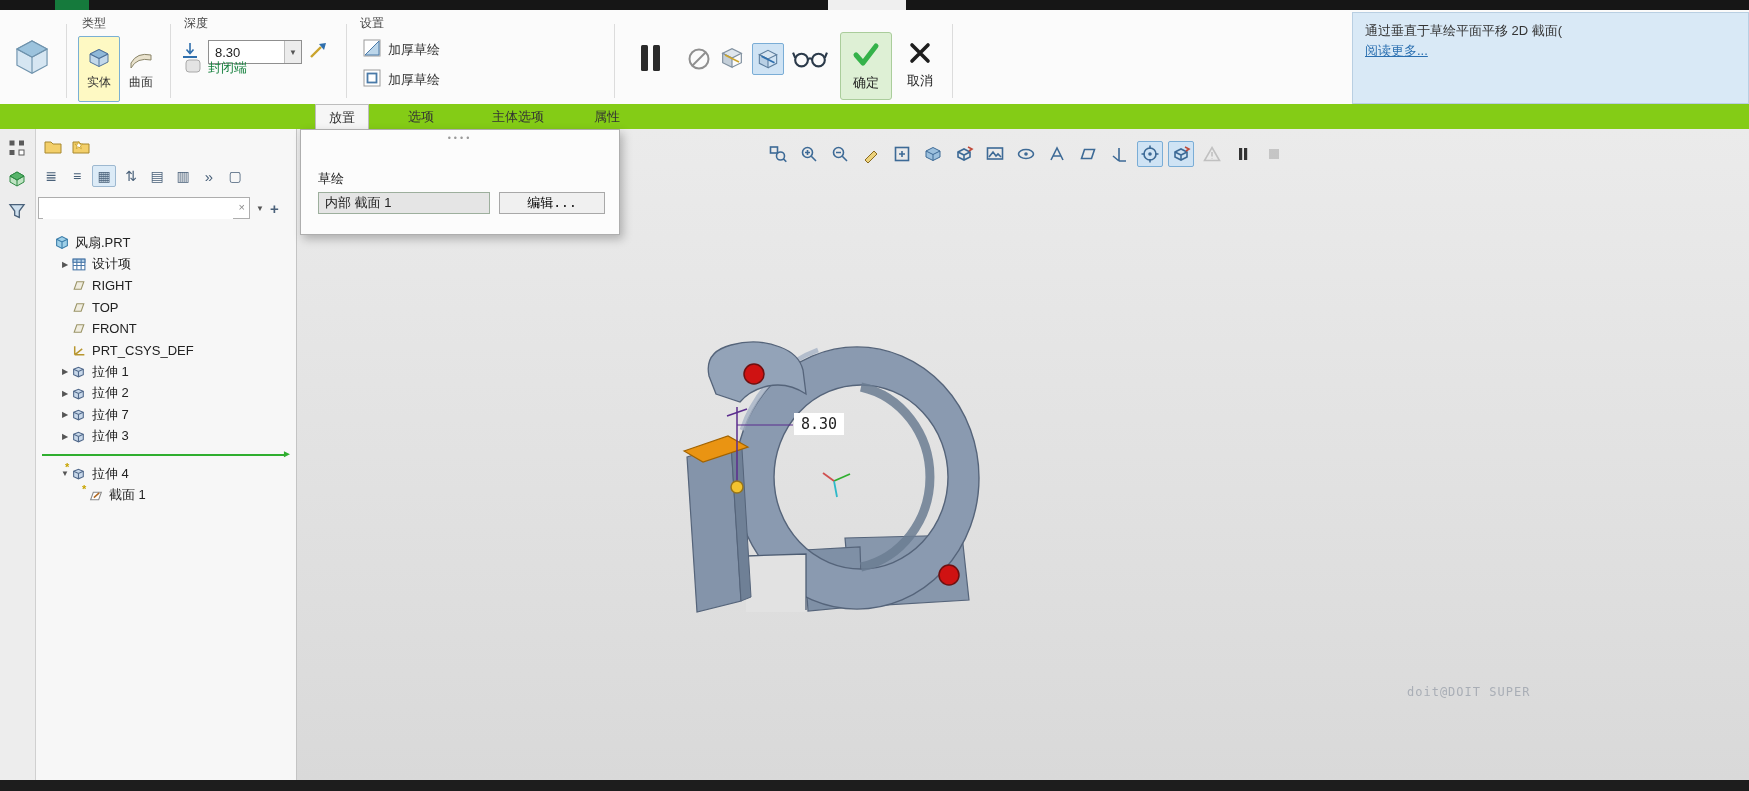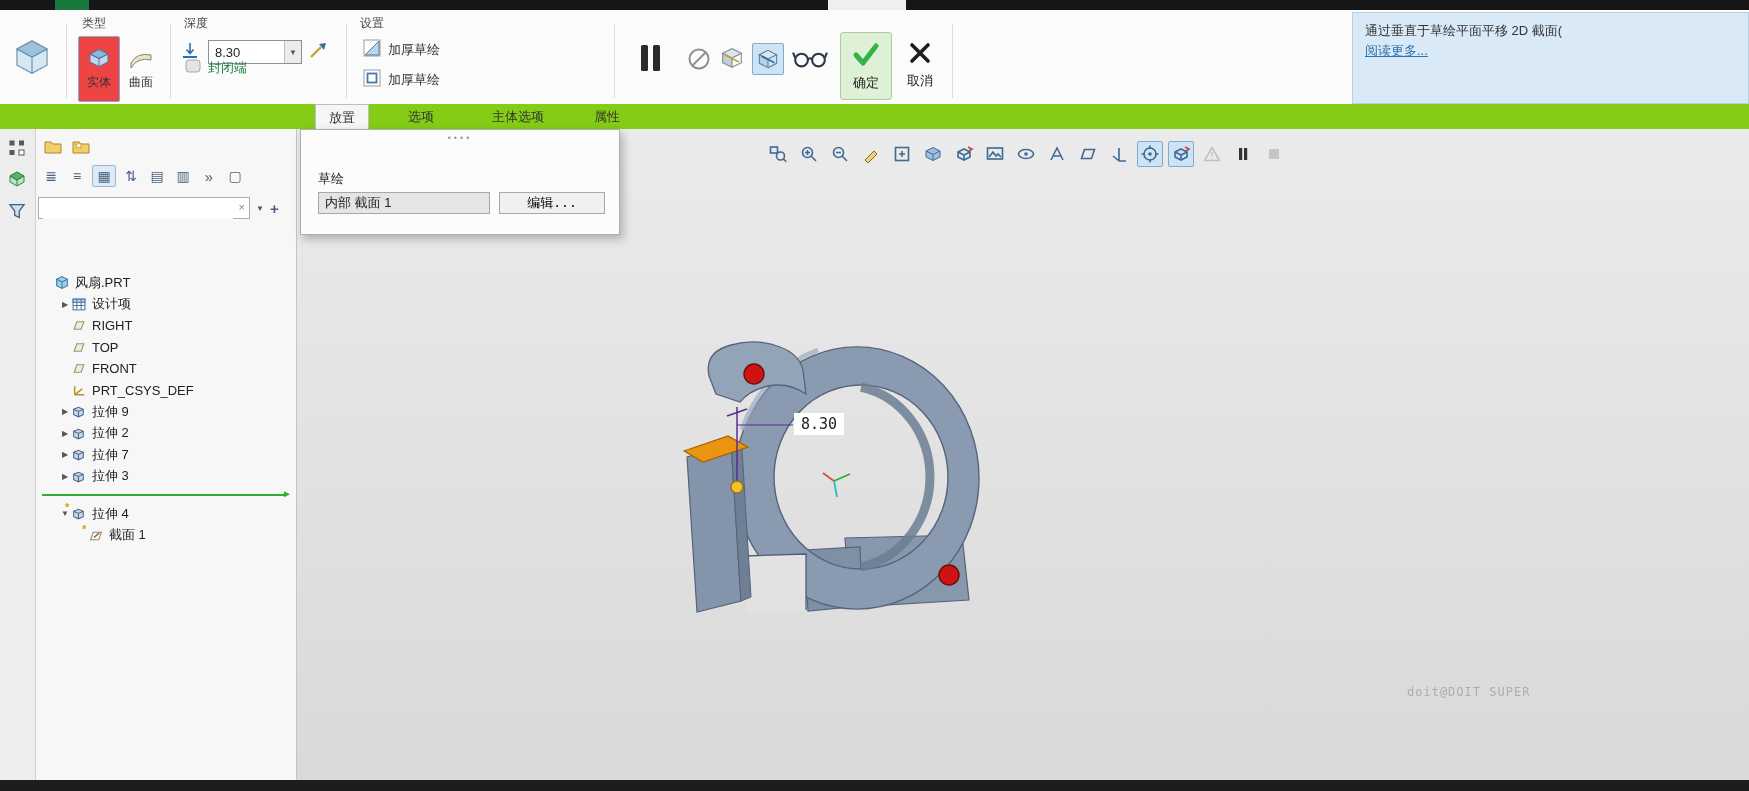--- a/index.html
+++ b/index.html
@@ -3,21 +3,21 @@
 <meta charset="utf-8">
 <style>
   html,body{margin:0;padding:0}
   body{width:1749px;height:791px;position:relative;overflow:hidden;
        font-family:"Liberation Sans",sans-serif;background:#e8e8e8;color:#222}
   .abs{position:absolute}
   .vline{position:absolute;top:14px;bottom:6px;width:1px;background:#dcdcdc}
   .grouplabel{position:absolute;font-size:12px;color:#444}
   .ribbtn{position:absolute;display:flex;flex-direction:column;align-items:center;justify-content:center;
           gap:2px;font-size:12px;color:#333;border:1px solid transparent;border-radius:2px;cursor:default}
-  .ribbtn.sel{background:#ef4444;border-color:#7ab0d4}
+  .ribbtn.sel{background:#fef9c3;border-color:#7ab0d4}
   .chkrow{position:absolute;display:flex;align-items:center;gap:6px;font-size:13px;color:#333}
   .combo{position:absolute;display:flex;align-items:center;background:#fff;border:1px solid #8f8f8f;height:22px;font-size:13px}
   .combo .val{flex:1;padding:0 6px}
   .combo .arrow{width:16px;height:100%;display:flex;align-items:center;justify-content:center;
                 background:#ececec;border-left:1px solid #bdbdbd;font-size:8px;color:#555}
   .okbtn{position:absolute;display:flex;flex-direction:column;align-items:center;justify-content:center;gap:3px;
          font-size:13px;border-radius:3px}
   .okbtn.green{background:#def0d5;border:1px solid #aacd9b}
   .tabstrip{position:absolute;left:0;top:104px;width:1749px;height:25px;background:#84cc16;border-bottom:1px solid #c2c2c2}
   .dtab{height:25px;display:flex;align-items:center;justify-content:center;font-size:13px;color:#333}
@@ -273,21 +273,21 @@
   <div class="abs" style="left:2px;top:68px;display:flex;align-items:center;gap:3px">
     <span style="position:relative;display:inline-block;width:212px;height:22px;background:#fff;border:1px solid #aeaeae;box-sizing:border-box">
       <input style="border: none; outline: none; width: 186px; height: 18px; margin: 1px 0px 0px 4px; font-size: 12px; font-family: inherit;" value="">
       <span style="position:absolute;right:4px;top:3px;color:#8a8a8a;font-size:11px">×</span>
     </span>
     <span style="font-size:8px;color:#555;padding:0 3px">▼</span>
     <span style="font-size:15px;color:#4a617a;font-weight:bold">+</span>
   </div>
 
   <div class="abs" style="left:4px;top:103px;right:4px">
-      <div class="treerow" style="height: 21.5px; padding-left: 2px; margin-top: 40px;">
+      <div class="treerow" style="height: 21.5px; padding-left: 2px;">
     <span class="exp"></span>
     <span class="ticon">
           <svg width="16" height="15" viewBox="0 0 14 14">
             <path d="M2,4 7,1.5 12,4 12,10 7,12.5 2,10Z" fill="#9fd0e8" stroke="#3a7ca8"></path>
             <path d="M2,4 7,6.5 12,4 M7,6.5 7,12.5" fill="none" stroke="#3a7ca8"></path>
           </svg>
         </span>
     <span class="tlabel">风扇.PRT</span>
   </div>
       <div class="treerow" style="height: 21.5px; padding-left: 19px;">
@@ -338,21 +338,21 @@
     <span class="tlabel">PRT_CSYS_DEF</span>
   </div>
       <div class="treerow" style="height: 21.5px; padding-left: 19px;">
     <span class="exp">▶</span>
     <span class="ticon">
           <svg width="16" height="15" viewBox="0 0 14 14">
             <path d="M2,5 6.5,3 11,5 11,10 6.5,12 2,10Z" fill="#c8d8ea" stroke="#50688a"></path>
             <path d="M2,5 6.5,7 11,5 M6.5,7 6.5,12" fill="none" stroke="#50688a"></path>
           </svg>
         </span>
-    <span class="tlabel">拉伸 9</span>
+    <span class="tlabel">拉伸 1</span>
   </div>
       <div class="treerow" style="height: 21.5px; padding-left: 19px;">
     <span class="exp">▶</span>
     <span class="ticon">
           <svg width="16" height="15" viewBox="0 0 14 14">
             <path d="M2,5 6.5,3 11,5 11,10 6.5,12 2,10Z" fill="#c8d8ea" stroke="#50688a"></path>
             <path d="M2,5 6.5,7 11,5 M6.5,7 6.5,12" fill="none" stroke="#50688a"></path>
           </svg>
         </span>
     <span class="tlabel">拉伸 2</span>

